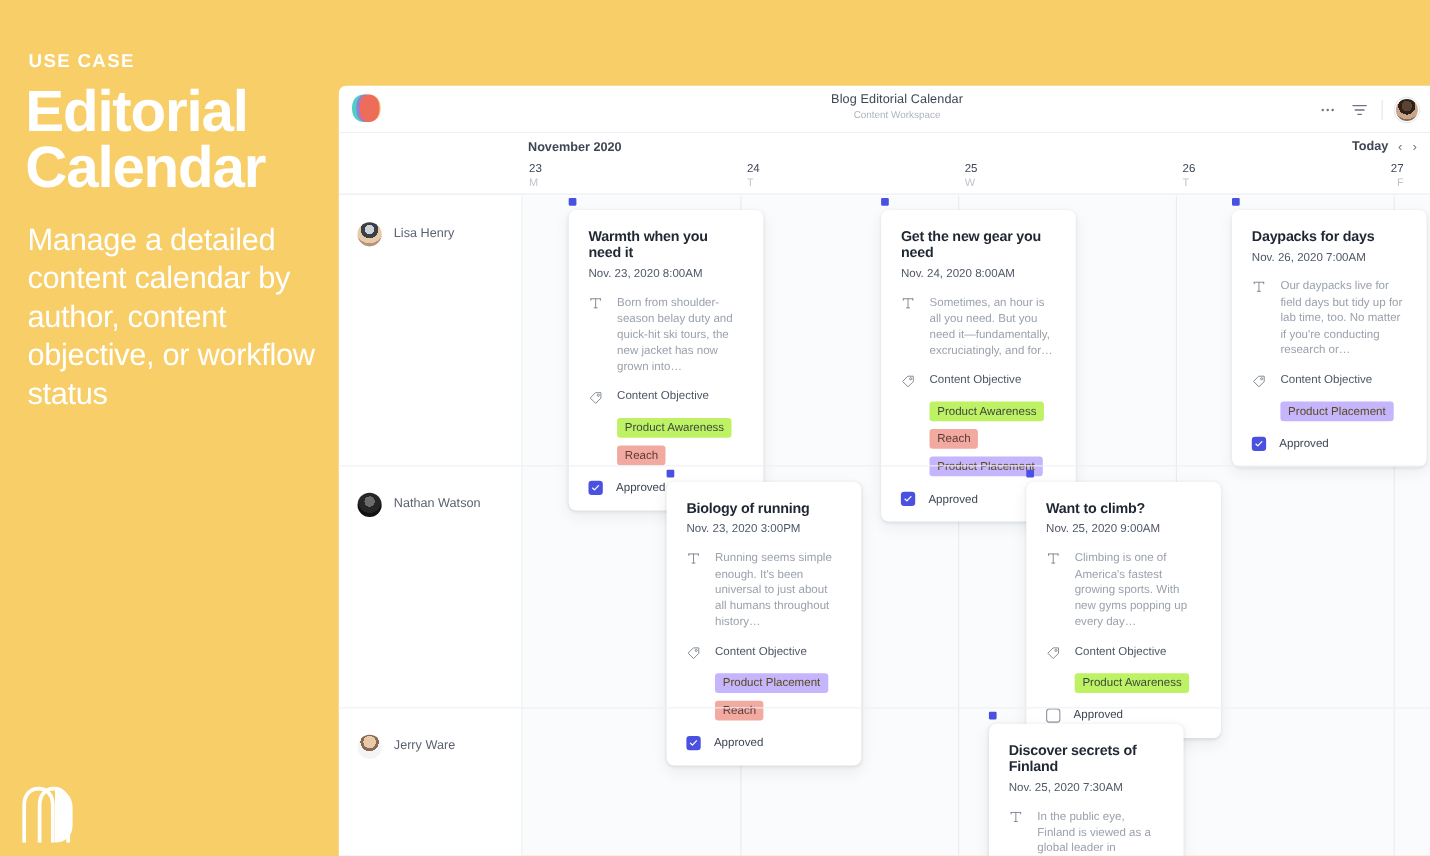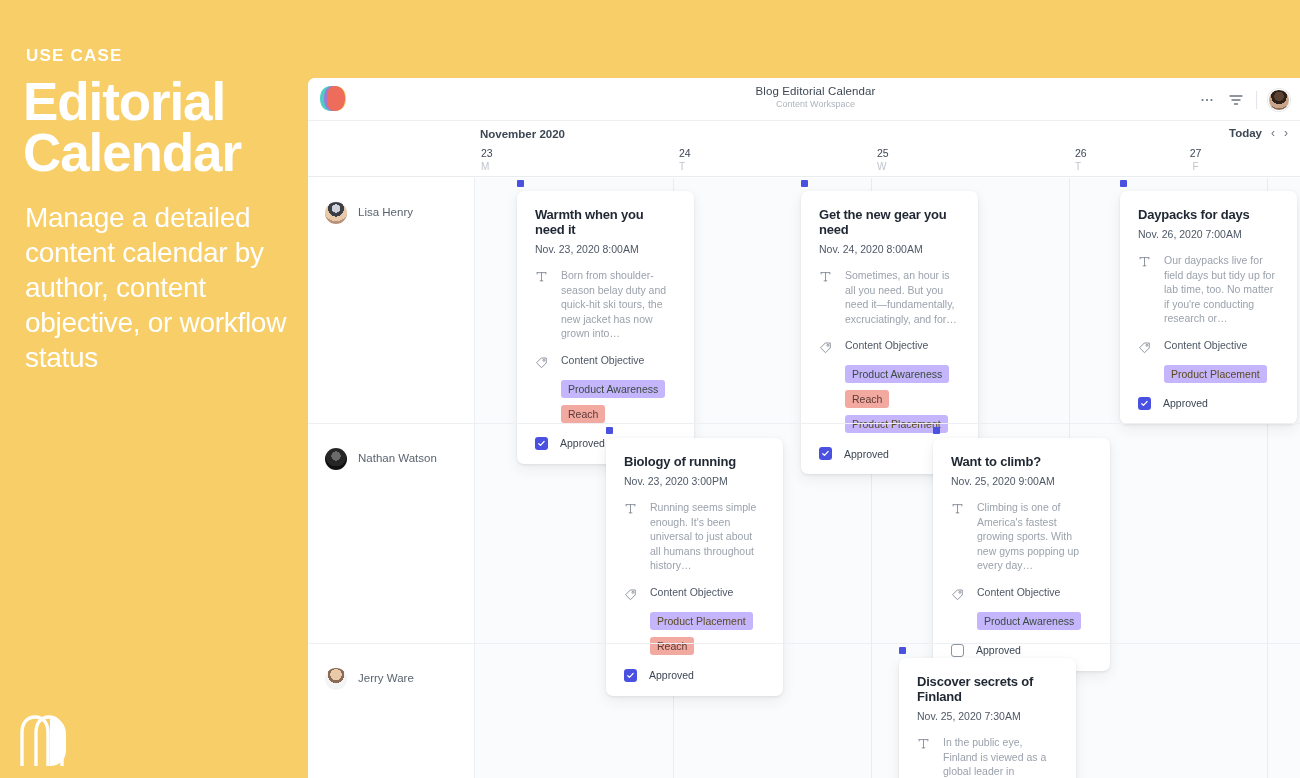--- a/index.html
+++ b/index.html
@@ -78,21 +78,21 @@
   .month-label { position: absolute; left: 172px; top: 7px; font-size: 11.5px; font-weight: bold; color: #3D4754; }
   .today-nav { position: absolute; right: 12px; top: 6px; display: flex; align-items: center; gap: 9px; }
   .today-btn { font-size: 11.5px; font-weight: bold; color: #3D4754; cursor: pointer; }
   .nav-arrow { font-size: 12px; color: #6B7480; cursor: pointer; line-height: 1; }
 
   .day-cols { position: absolute; left: 167px; right: 0; top: 26px; height: 30px; }
   .day-col { position: absolute; top: 0; width: 197px; }
   .day-num { font-size: 10.5px; color: #3D4754; padding-left: 6px; }
   .day-dow { font-size: 10px; color: #BFC4CB; padding-left: 6px; margin-top: 2px; }
   .day-col.last { text-align: right; }
-  .day-col.last .day-num, .day-col.last .day-dow { padding-left: 0; padding-right: 12px; text-align: center; }
+  .day-col.last .day-num, .day-col.last .day-dow { padding-left: 0; padding-right: 24px; }
 
   
   .grid-body {
     position: absolute; left: 0; top: 100px; right: 0; bottom: 0;
     background: #FAFBFC;
   }
   .author-col {
     position: absolute; left: 0; top: 0; width: 167px; height: 100%;
     background: #FFFFFF; border-right: 1px solid #EDEFF2; z-index: 3;
   }
@@ -126,21 +126,21 @@
   .card-date { font-size: 10.5px; color: #4E5866; margin-top: 6px; }
   .card-field { display: flex; gap: 11px; margin-top: 13px; }
   .field-icon { width: 15px; flex: 0 0 15px; padding-top: 1px; }
   .card-excerpt { font-size: 10.5px; color: #9BA2AC; line-height: 14.6px; }
   .field-label { font-size: 10.5px; color: #4E5866; }
   .tag {
     display: inline-block; font-size: 10.5px; border-radius: 3px;
     padding: 3px 7px; margin-top: 7px;
   }
   .tag-row { margin-left: 26px; }
-  .tag-awareness { background: #c4b5fd; color: #3B4A3E; }
+  .tag-awareness { background: #bef264; color: #3B4A3E; }
   .tag-reach { background: #F2A9A0; color: #5B3A36; }
   .tag-placement { background: #c4b5fd; color: #5B4A1E; text-align: right; }
   .card-approve { display: flex; align-items: center; gap: 12px; margin-top: 14px; }
   .cb { width: 13px; height: 13px; border-radius: 3px; flex: 0 0 13px; }
   .cb-on { background: #4A51E0; display: flex; align-items: center; justify-content: center; }
   .cb-off { border: 1.5px solid #8C94A0; background: transparent; }
   .approve-label { font-size: 10.5px; color: #3D4754; }
 </style>
 </head>
 <body>

